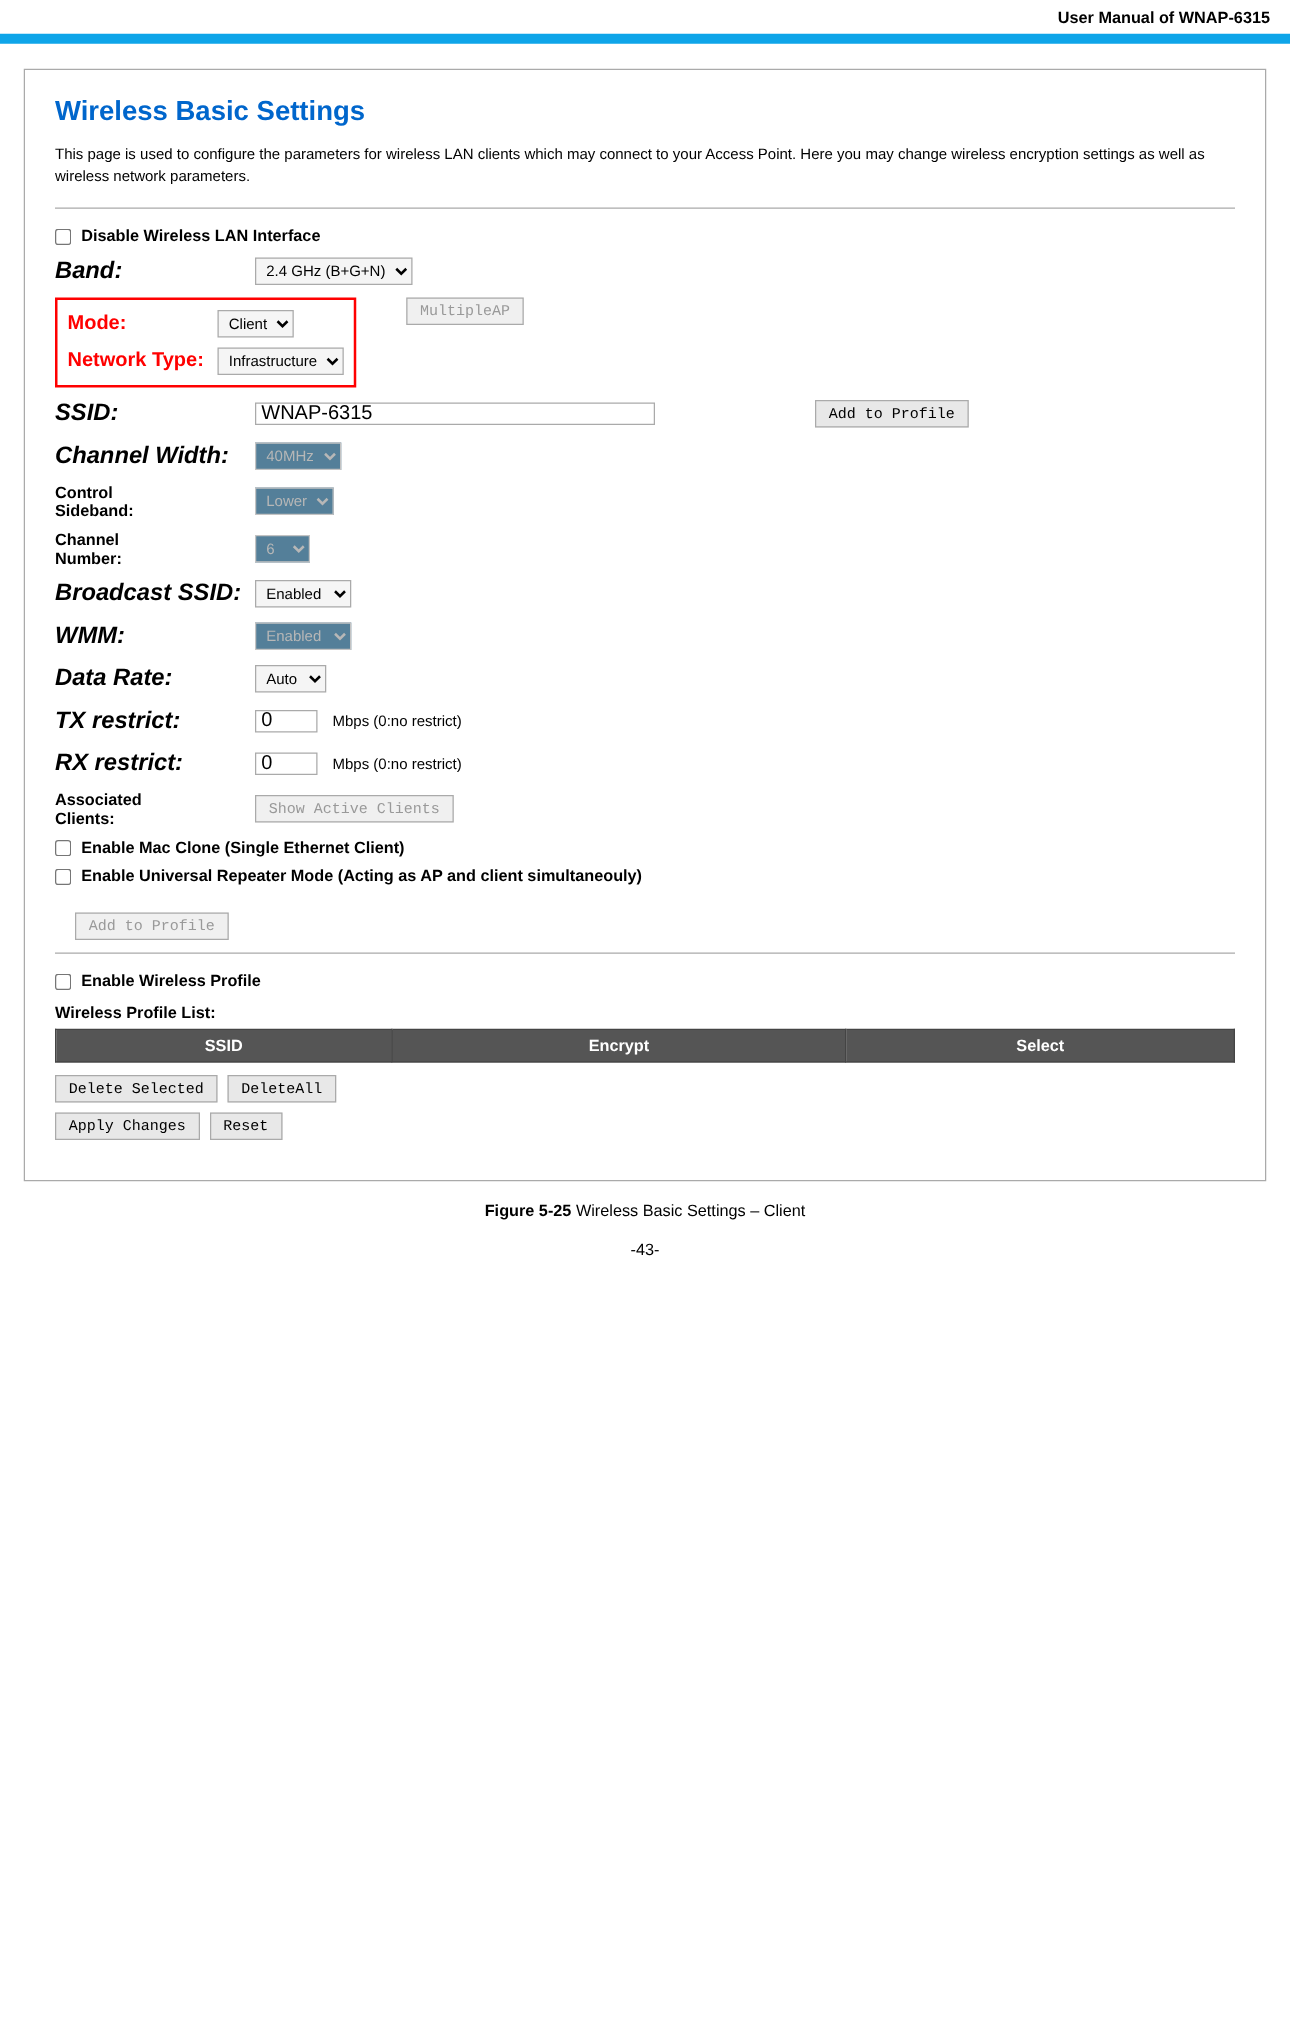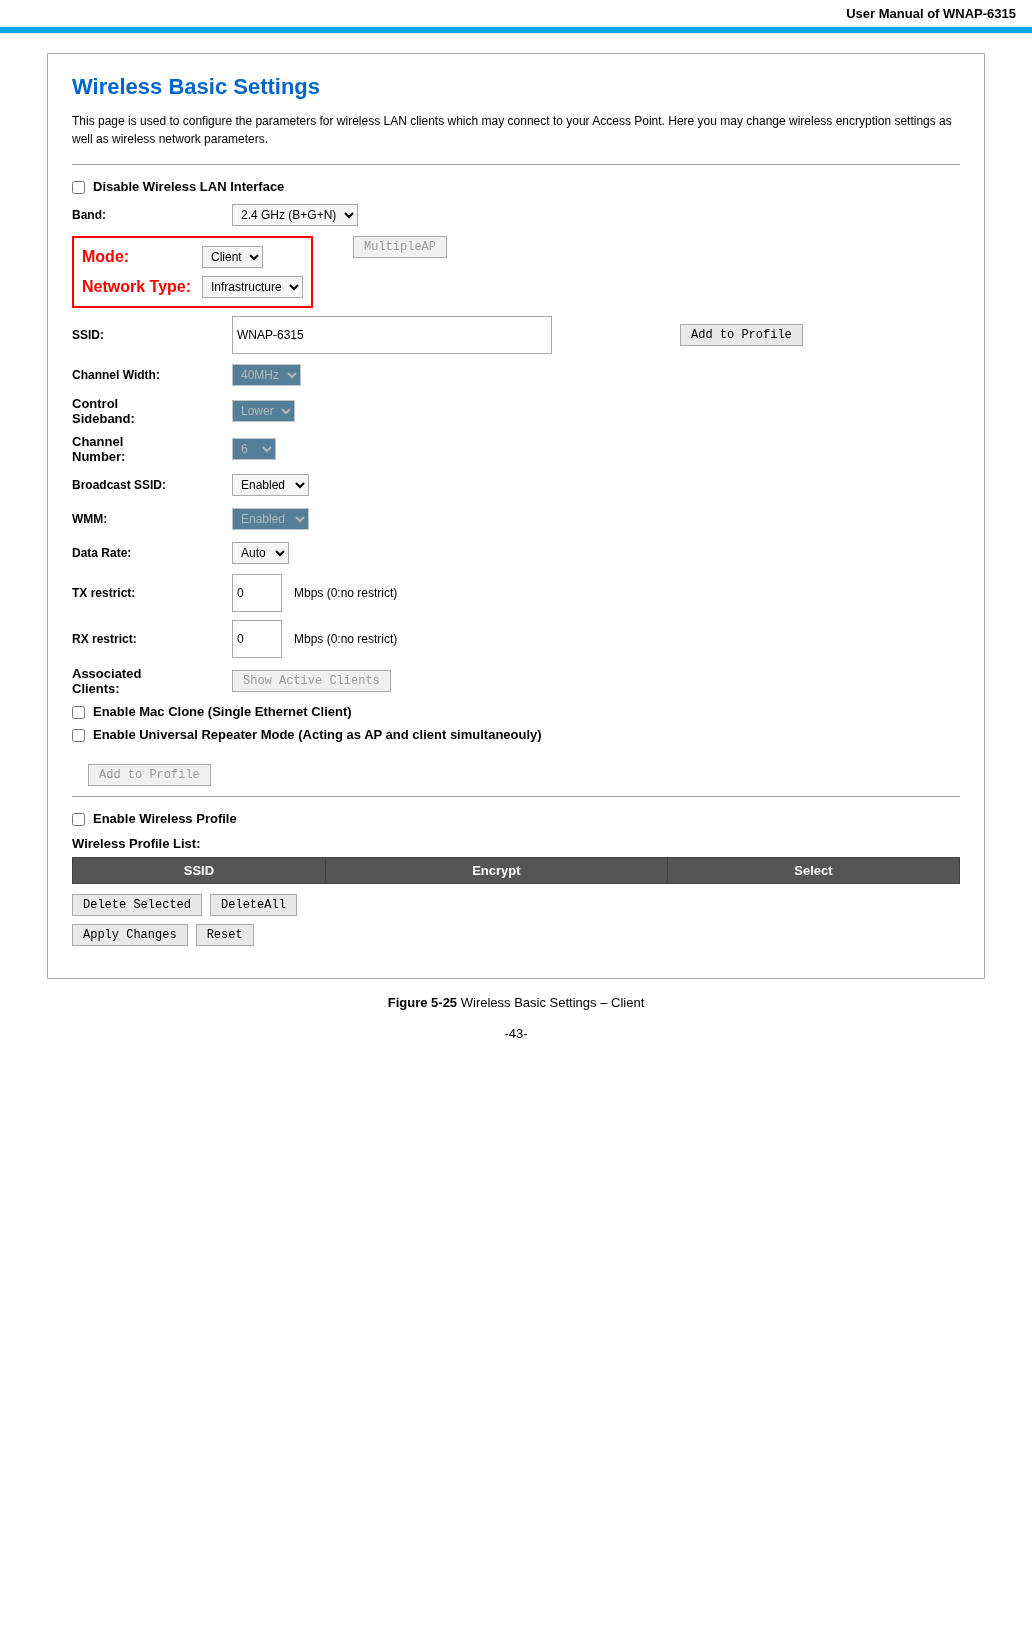--- a/index.html
+++ b/index.html
@@ -9,25 +9,25 @@
       background: #fff;
       color: #000;
       width: 1032px;
     }
 
     .page-header {
       text-align: right;
       padding: 6px 16px;
       font-size: 13px;
       font-weight: bold;
-      border-bottom: 6px solid #0ea5e9;
+      border-bottom: 8px solid #0ea5e9;
     }
 
     .page-wrapper {
-      padding: 20px 47px;
+      padding: 20px 19px;
     }
 
     .panel {
       border: 1px solid #aaa;
       padding: 20px 24px 24px 24px;
       margin-bottom: 16px;
     }
 
     .panel-title {
       color: #0066cc;
@@ -50,23 +50,24 @@
 
     .form-row {
       display: flex;
       align-items: center;
       margin-bottom: 8px;
       min-height: 26px;
     }
 
     .form-label {
       width: 160px;
-      font-size: 12px;
+      font-size: 19px;
       font-weight: bold;
       flex-shrink: 0;
+      font-style: italic;
     }
 
     .form-control-area {
       display: flex;
       align-items: center;
       gap: 8px;
       flex: 1;
     }
 
     select {
@@ -75,24 +76,24 @@
       border: 1px solid #aaa;
       background: #f5f5f5;
     }
 
     select:disabled {
       color: #999;
       background: #0c4a6e;
     }
 
     input[type="text"] {
-      font-size: 12px;
+      font-size: 16px;
       padding: 2px 4px;
       border: 1px solid #aaa;
-      height: 38px;
+      height: 18px;
     }
 
     .ssid-input {
       width: 320px;
     }
 
     .ssid-extended-input {
       width: 340px;
     }
 

